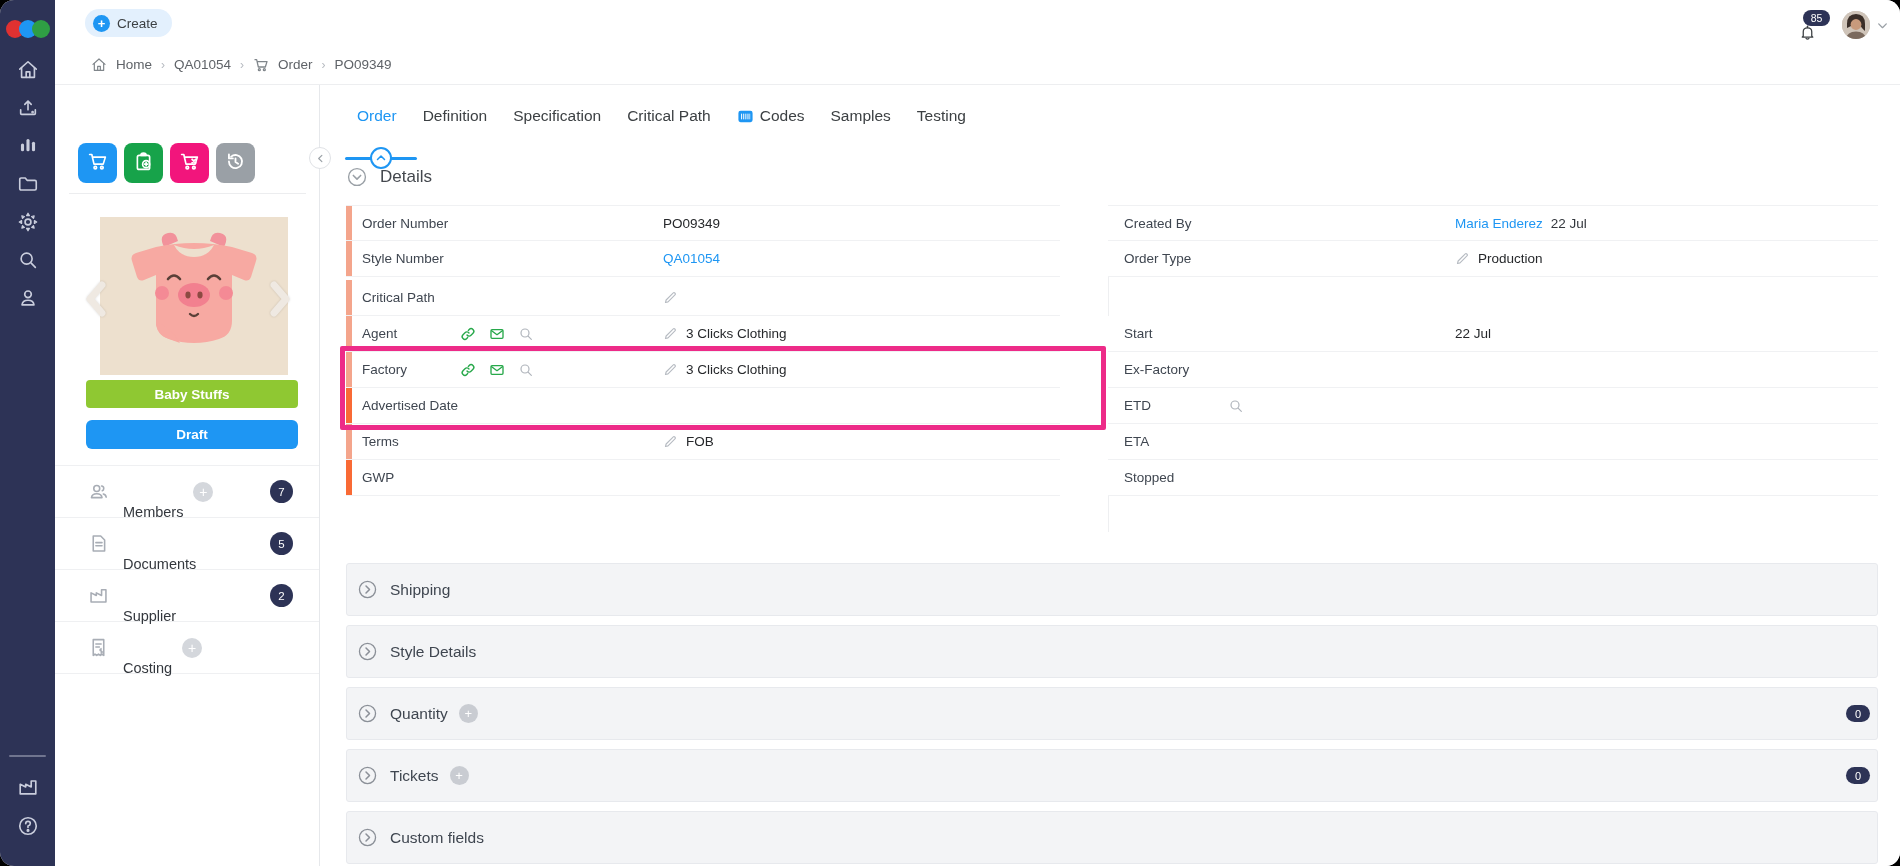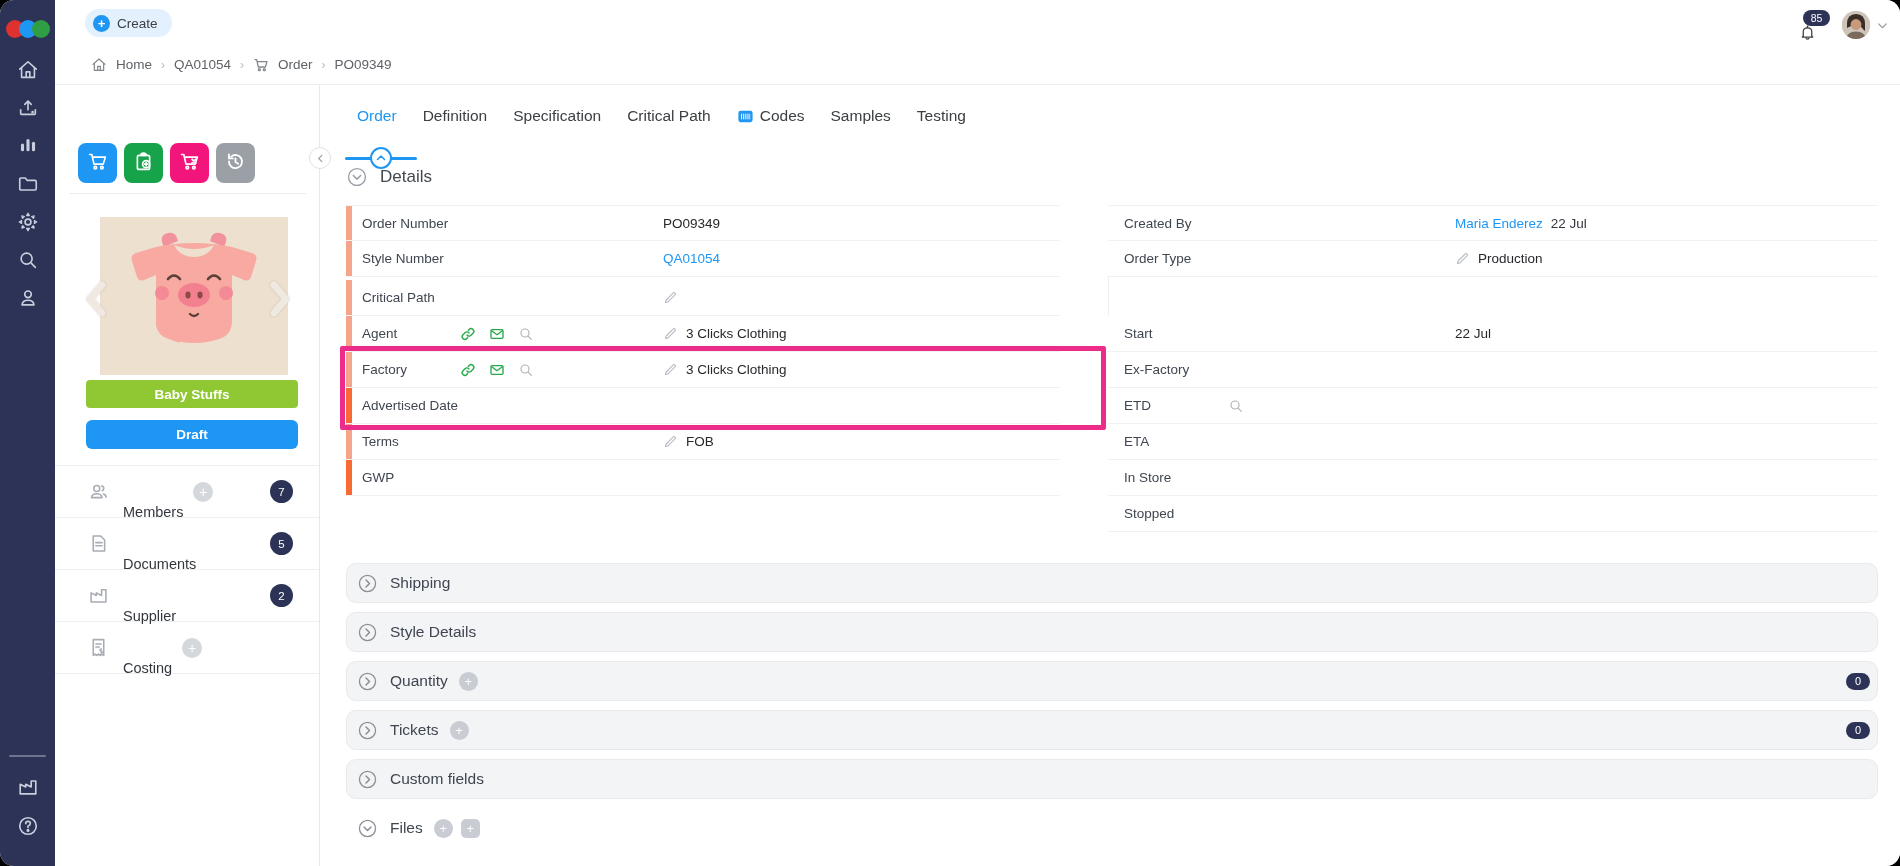--- a/index.html
+++ b/index.html
@@ -86,21 +86,21 @@
   .col-right .f-row .f-value { left:335px;margin-left:12px; }
   .col-right .f-row .f-icons { left:120px; }
   .f-value .pencil { width:15px; height:15px; color:#B6BBC2; cursor:pointer; }
   .f-value a { color:#1E96F3; text-decoration:none; cursor:pointer; }
   .f-value .suffix { color:#33373D; }
   .row-gap { height:3px; border:none; background:transparent; }
   .row-spacer { height:39px; border:none; background:transparent; }
   .hl-box { position:absolute; left:20px; top:141px; width:766px; height:84px; border:5px solid #ED2B88; border-radius:2px; pointer-events:none; z-index:5; }
 
   .sections { position:absolute; left:26px; top:478px; width:1532px; }
-  .sec-bar { position:relative; height:40px; background:#F3F4F6; border:1px solid #E7E9ED; border-radius:10px; margin-bottom:9px; display:flex; align-items:center; padding-left:10px; cursor:pointer; }
+  .sec-bar { position:relative; height:53px; background:#F3F4F6; border:1px solid #E7E9ED; border-radius:3px; margin-bottom:9px; display:flex; align-items:center; padding-left:10px; cursor:pointer; }
   .sec-bar.plain { background:transparent; border-color:transparent; }
   .sec-bar .b-ic { width:21px; height:21px; color:#8B9098; margin-right:12px; flex:none; }
   .sec-bar .b-label { font-size:15.5px; color:#3F4650; }
   .sec-bar .b-add { width:19px; height:19px; border-radius:50%; background:#C9CCD2; color:#fff; font-size:13px; display:flex; align-items:center; justify-content:center; margin-left:11px; line-height:1; }
   .sec-bar .b-addsq { width:19px; height:19px; border-radius:5px; background:#C9CCD2; color:#fff; font-size:13px; display:flex; align-items:center; justify-content:center; margin-left:8px; line-height:1; }
   .sec-bar .b-badge { position:absolute; right:7px; min-width:24px; height:17px; border-radius:9px; background:#2D3356; color:#fff; font-size:11px; display:flex; align-items:center; justify-content:center; padding:0 6px; }
 </style>
 </head>
 <body>
 
@@ -515,24 +515,20 @@
                   <path d="M15.5 15.5 L20 20"></path>
                 </svg></span>
             </span>
             <span class="f-value"></span>
           </div>
           <div class="f-row">
             <span class="f-label">ETA</span>
             <span class="f-value"></span>
           </div>
           <div class="f-row">
-            <span class="f-label">In Store</span>
-            <span class="f-value"></span>
-          </div>
-          <div class="f-row">
             <span class="f-label">Stopped</span>
             <span class="f-value"></span>
           </div>
         </div>
       <div class="hl-box" style="border-color: rgb(237, 43, 136);"></div>
     </div>
 
     <div class="sections" id="sections">
         <div class="sec-bar">
           <span class="b-ic"><svg viewBox="0 0 24 24" width="100%" height="100%" fill="none" stroke="currentColor" stroke-width="1.8" stroke-linecap="round" stroke-linejoin="round">

